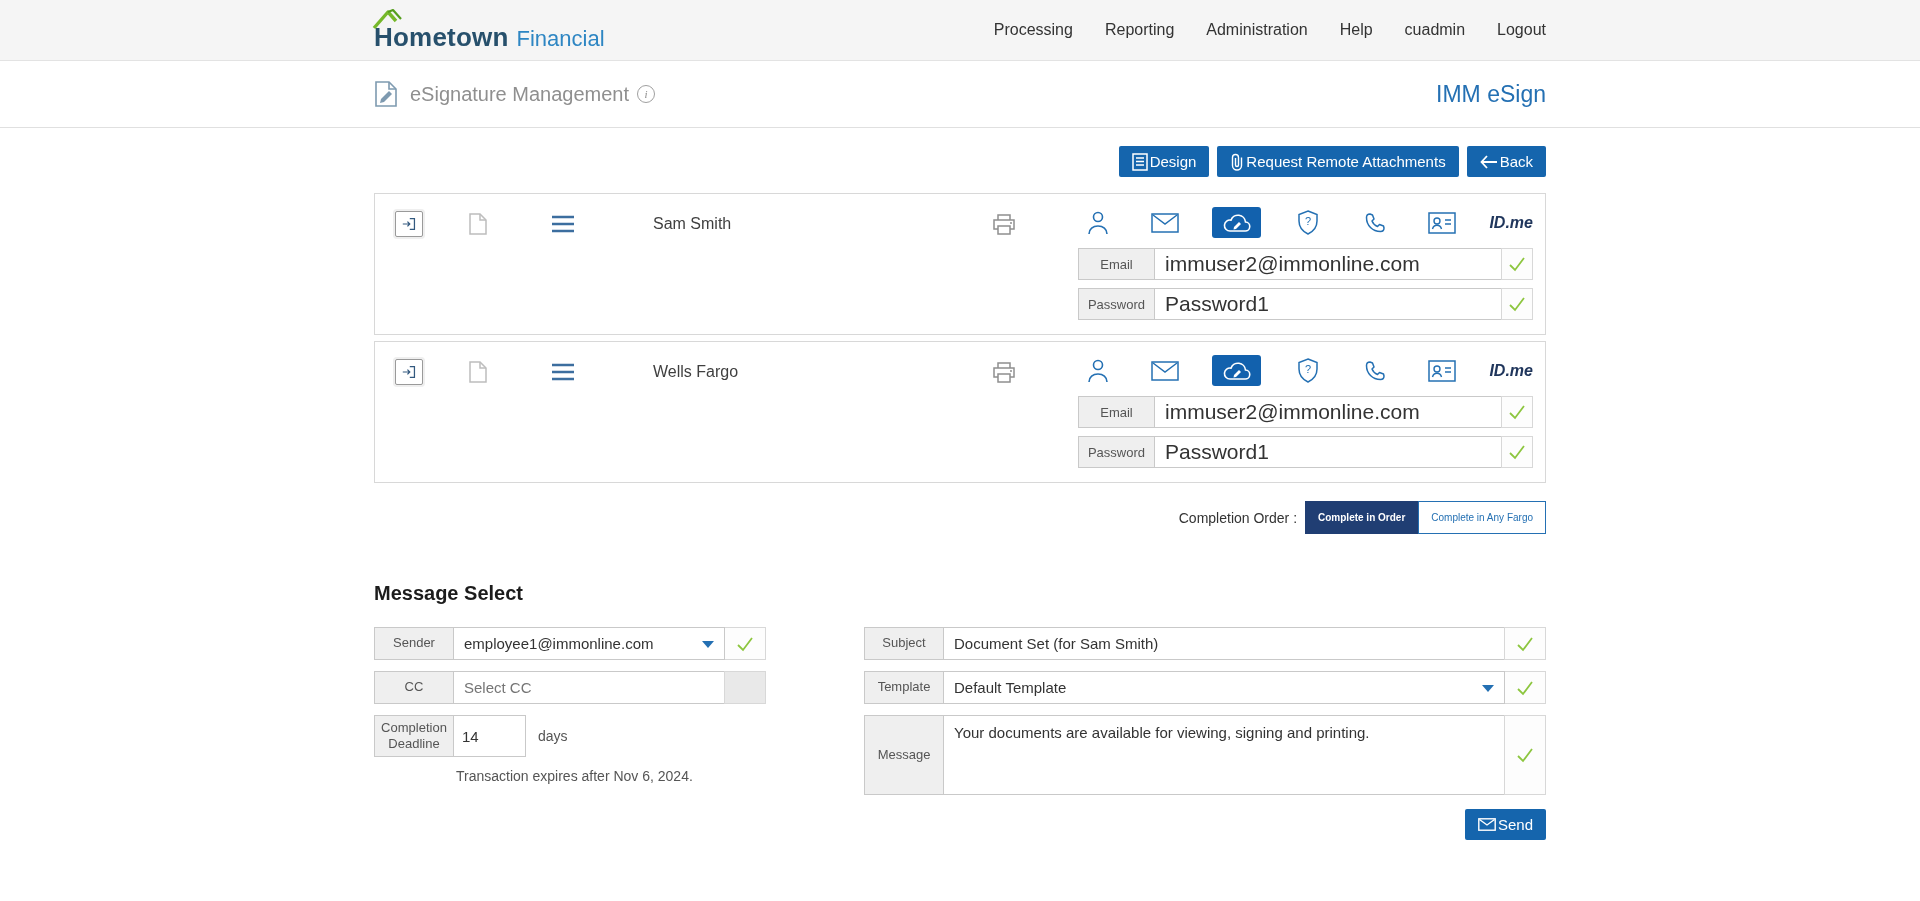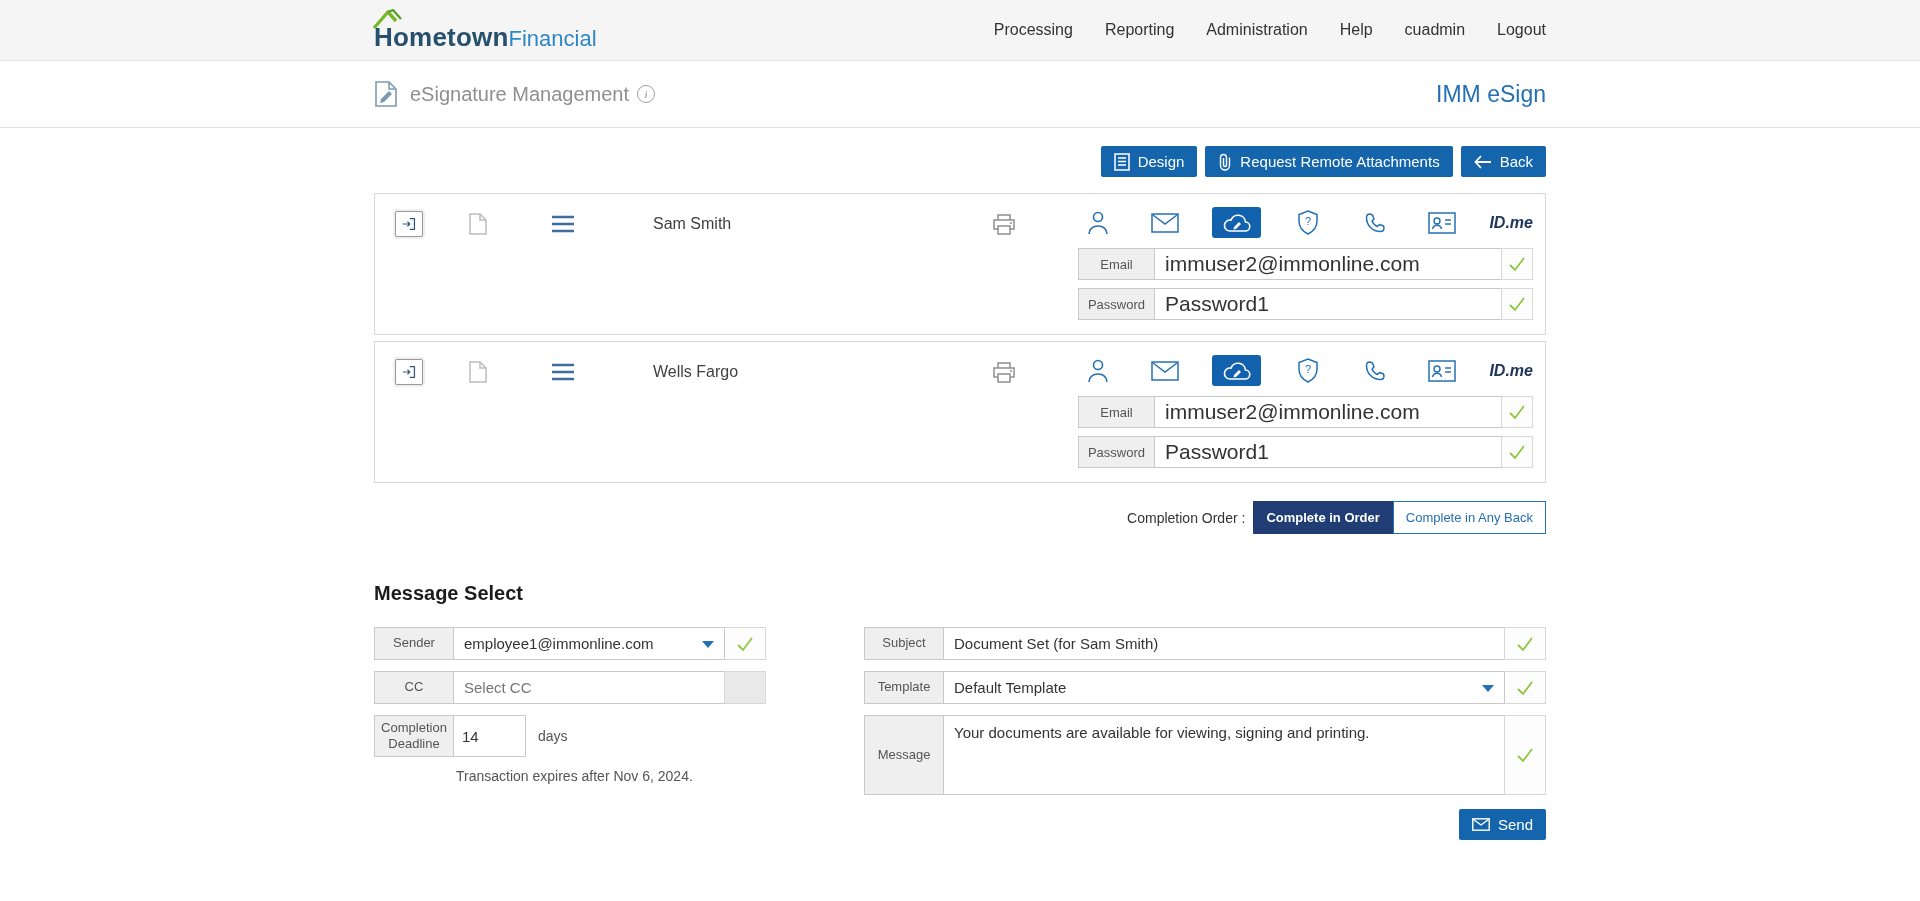--- a/index.html
+++ b/index.html
@@ -6,37 +6,37 @@
   html, body { margin:0; padding:0; background:#fff; }
   body { font-family:"Liberation Sans", sans-serif; color:#333; width:1920px; min-height:901px; }
   .container { width:1172px; margin:0 auto; }
 
   
   .topbar { height:61px; background:#f5f5f5; border-bottom:1px solid #e3e3e3; }
   .topbar-inner { display:flex; justify-content:space-between; align-items:center; height:100%; }
   .brand { position:relative; padding-top:14px; display:flex; align-items:baseline; cursor:pointer; }
   .brand svg { position:absolute; top:0; left:-2px; }
   .brand-home { font-size:26px; font-weight:bold; color:#27506c; letter-spacing:0.2px; }
-  .brand-fin { font-size:22px; color:#2e86c3; margin-left:0; }
+  .brand-fin { font-size:22px; color:#2e86c3; margin-left:8px; }
   .mainnav { display:flex; gap:32px; }
   .navlink { font-size:16px; color:#333; cursor:pointer; }
 
   
   .pagehead { height:67px; background:#fff; border-bottom:1px solid #e0e0e0; }
   .pagehead-inner { display:flex; justify-content:space-between; align-items:center; height:100%; }
   .ph-left { display:flex; align-items:center; }
   .ph-title { font-size:20px; color:#8f8f8f; margin:0 8px 0 10px; }
   .info-ico { width:18px; height:18px; border:1px solid #a0a0a0; border-radius:50%; color:#8b8b8b;
               font-size:11px; font-style:italic; font-family:"Liberation Serif", serif;
               display:flex; align-items:center; justify-content:center; cursor:pointer; }
   .app-name { font-size:23px; color:#2470b3; }
 
   
   .toolbar { display:flex; justify-content:flex-end; gap:8px; margin:18px 0 16px; }
-  .btn { display:inline-flex; align-items:center; gap:8px; background:#1565ad; color:#fff;
+  .btn { display:inline-flex; align-items:center; gap:2px; background:#1565ad; color:#fff;
          font-size:15px; height:31px; padding:0 13px; border:none; border-radius:2px;
          cursor:pointer; font-family:inherit; }
 
   
   .card { border:1px solid #d8d8d8; display:flex; padding:12px 12px 14px; margin-bottom:6px; background:#fff; }
   .card-left { flex:1; display:flex; align-items:center; height:32px; margin-top:2px; }
   .signin-btn { width:28px; height:26px; border:1px solid #9a9a9a; background:#fff; border-radius:2px;
                 display:flex; align-items:center; justify-content:center; margin-left:8px; cursor:pointer;
                 box-shadow:0 0 0 2px #efefef; }
   .doc-ico { margin-left:46px; display:flex; }
@@ -52,21 +52,21 @@
   .f-label { width:77px; flex:none; background:#efefef; border:1px solid #c9c9c9; display:flex;
              align-items:center; justify-content:center; font-size:13px; color:#555; }
   .f-input { flex:1; border:1px solid #c9c9c9; margin-left:-1px; padding:0 10px; font-size:21px;
              color:#333; font-family:inherit; min-width:0; background:#fff; }
   .check-cell { width:32px; flex:none; border:1px solid #d8d8d8; margin-left:-1px; display:flex;
                 align-items:center; justify-content:center; background:#fdfdfd; }
 
   
   .order-row { display:flex; justify-content:flex-end; align-items:center; margin-top:18px; }
   .order-label { font-size:14px; color:#333; margin-right:8px; }
-  .order-btn { height:33px; padding:0 12px; font-size:13px; font-family:inherit; cursor:pointer; }
+  .order-btn { height:33px; padding:0 12px; font-size:10px; font-family:inherit; cursor:pointer; }
   .order-btn.active { background:#203e73; color:#fff; border:1px solid #203e73; font-weight:bold; }
   .order-btn.inactive { background:#fff; color:#2470b3; border:1px solid #2470b3; }
 
   
   .md-heading { margin:48px 0 22px; font-size:20px; color:#1c1c1c; font-weight:bold; }
   .md-grid { display:flex; align-items:flex-start; }
   .md-left { width:392px; flex:none; margin-right:98px; }
   .md-right { flex:1; }
   .md-row { display:flex; margin-bottom:11px; height:33px; }
   .md-row.tall { height:42px; }
@@ -334,21 +334,21 @@
             <path d="M2 9l5 5L16 2" fill="none" stroke="#8dc63f" stroke-width="1.8"></path>
           </svg>
         </span>
       </div>
     </div>
   </div>
 
   <div class="order-row">
     <span class="order-label">Completion Order :</span>
     <button class="order-btn active">Complete in Order</button>
-    <button class="order-btn inactive">Complete in Any Back</button>
+    <button class="order-btn inactive">Complete in Any Fargo</button>
   </div>
 
   <div class="md-heading">Message Select</div>
 
   <div class="md-grid">
     <div class="md-left">
       <div class="md-row">
         <span class="md-label">Sender</span>
         <div class="select-box">
           <span>employee1@immonline.com</span>

